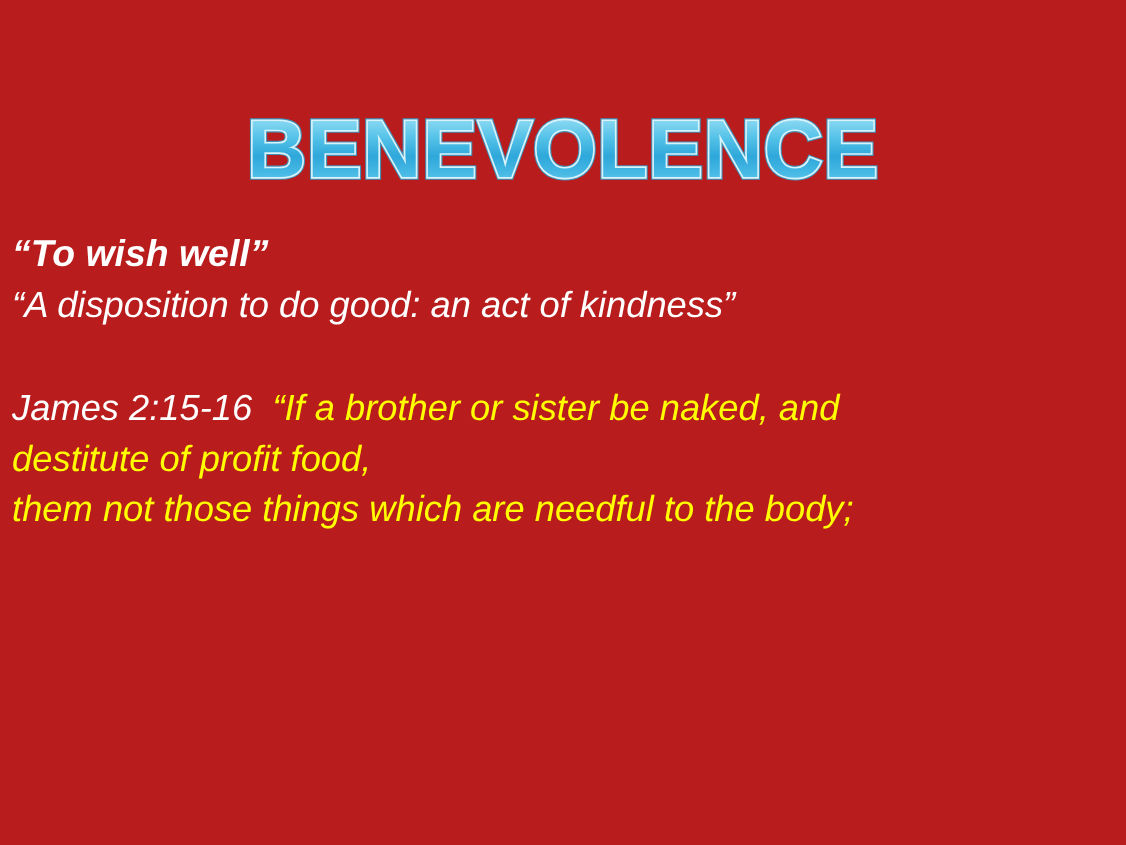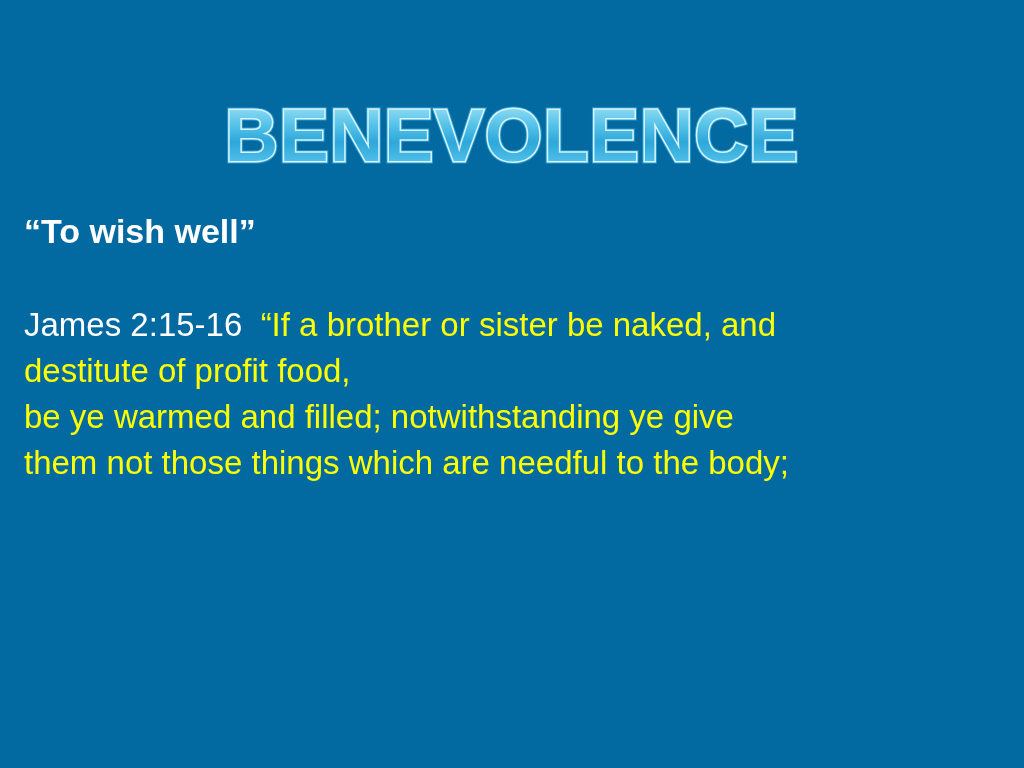--- a/index.html
+++ b/index.html
@@ -8,21 +8,21 @@
     padding: 0;
     background: #000000;
   }
   body {
     font-family: "Liberation Sans", sans-serif;
   }
   #slide {
     position: relative;
     width: 1024px;
     height: 768px;
-    background: #0369a1;
+    background: #b91c1c;
     overflow: hidden;
   }
 
   
   #title-block {
     position: absolute;
     left: 0;
     top: 86px;
     width: 1024px;
     height: 100px;
@@ -83,23 +83,24 @@
         #bfe9f8 100%);
     -webkit-background-clip: text;
     background-clip: text;
     color: transparent;
     -webkit-text-fill-color: transparent;
   }
 
   
   #body-block {
     position: absolute;
-    left: 24px;
+    left: 11px;
     top: 208px;
     width: 970px;
+    font-style: italic;
   }
   .line {
     font-family: "Liberation Sans", sans-serif;
     font-size: 33px;
     line-height: 46px;
     color: #ffffff;
     white-space: pre;
     margin: 0;
   }
   .line.bold {
@@ -130,28 +131,28 @@
       <span id="title-glow" class="title-text" aria-hidden="true">BENEVOLENCE</span>
       <span id="title-stroke" class="title-text" aria-hidden="true">BENEVOLENCE</span>
       <span id="title-fill" class="title-text">BENEVOLENCE</span>
     </div>
   </div>
 
   <div id="body-block">
 
     <p class="line bold">“To wish well”</p>
 
+    <p class="line">“A disposition to do good: an act of kindness”</p>
 
 
     <div class="spacer"></div>
 
     <p class="line"><span class="ref">James 2:15-16  </span><span class="scripture">“If a brother or sister be naked, and</span></p>
 
     <p class="line yellow">destitute of profit food,</p>
 
 
-    <p class="line yellow">be ye warmed and filled; notwithstanding ye give</p>
 
     <p class="line yellow">them not those things which are needful to the body;</p>
 
 
   </div>
 </div>
 
 </body></html>

